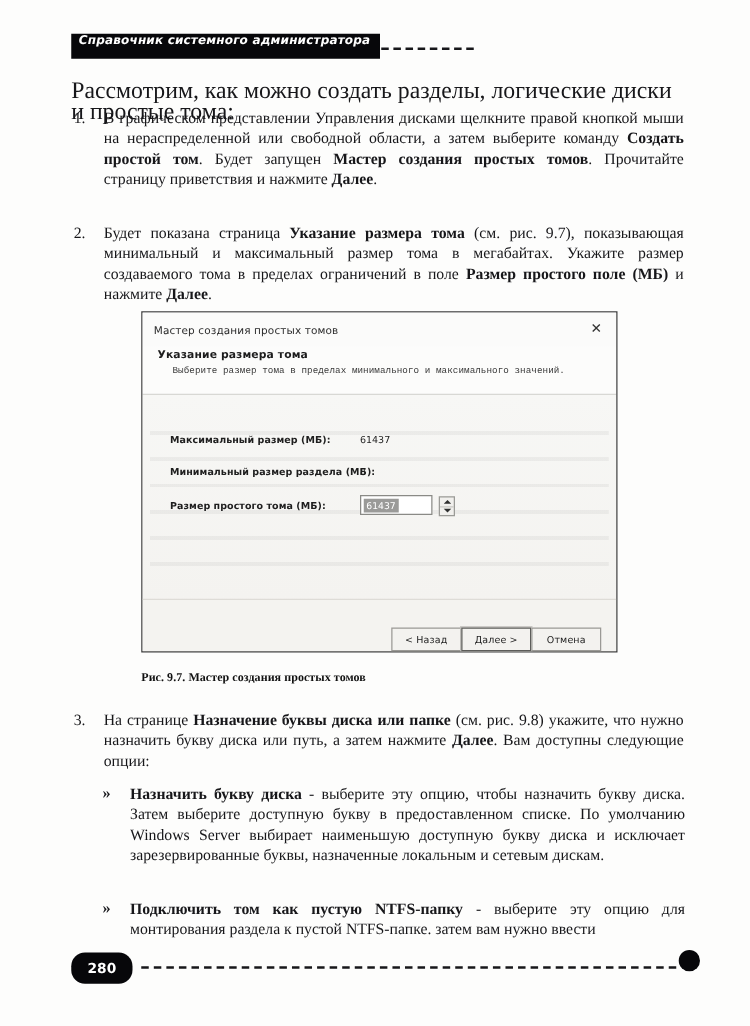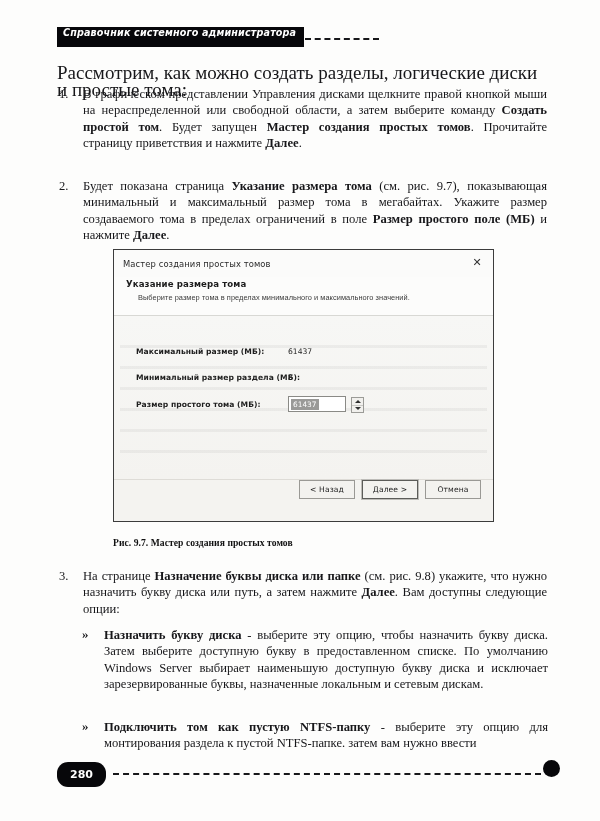--- a/index.html
+++ b/index.html
@@ -163,21 +163,21 @@
   }
   .dlg-head-title {
     font-family: "DejaVu Sans", sans-serif;
     font-weight: bold;
     font-size: 8.6px;
     color: #1c1c1c;
     letter-spacing: 0.1px;
     white-space: nowrap;
   }
   .dlg-head-sub {
-    font-family: Liberation Sans, sans-serif;
+    font-family: Liberation Mono, monospace;
     font-size: 7.4px;
     color: #3a3a3a;
     margin-top: 4px;
     margin-left: 12px;
     letter-spacing: 0.05px;
     white-space: nowrap;
   }
   .dlg-sep {
     position: absolute;
     left: 0; right: 0;
@@ -275,24 +275,23 @@
   }
 
   .dlg-footer {
     position: absolute;
     left: 0; right: 0;
     bottom: 0;
     height: 42px;
     background: #f4f3f0;
     border-top: 1px solid #dedcd7;
     display: flex;
-    align-items: flex-start;
+    align-items: flex-end;
     justify-content: flex-end;
     padding-right: 12px;
-    gap: 7px;
     box-sizing: border-box;
     margin-top: 42px;
   }
   .dlg-btn {
     min-width: 56px;
     height: 19px;
     background: #f3f2ef;
     border: 1px solid #9a9995;
     box-sizing: border-box;
     font-family: "DejaVu Sans", sans-serif;

